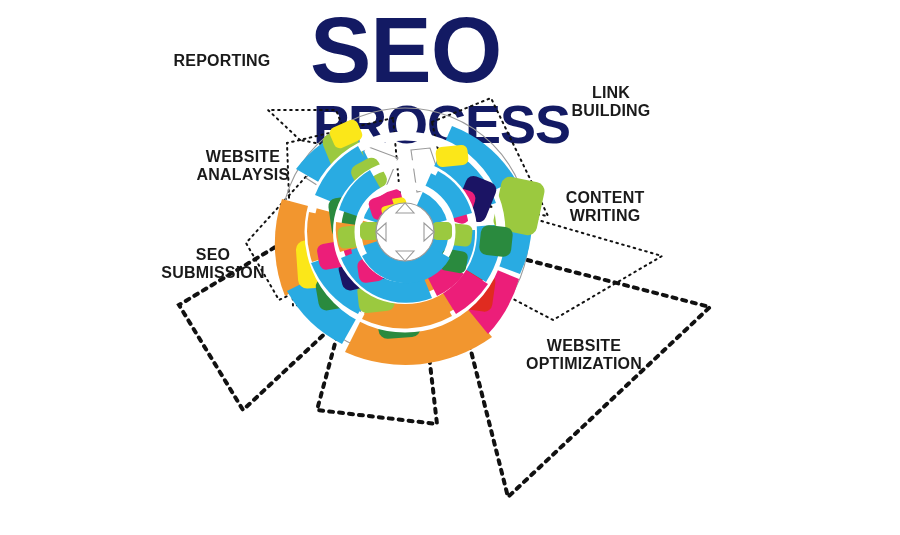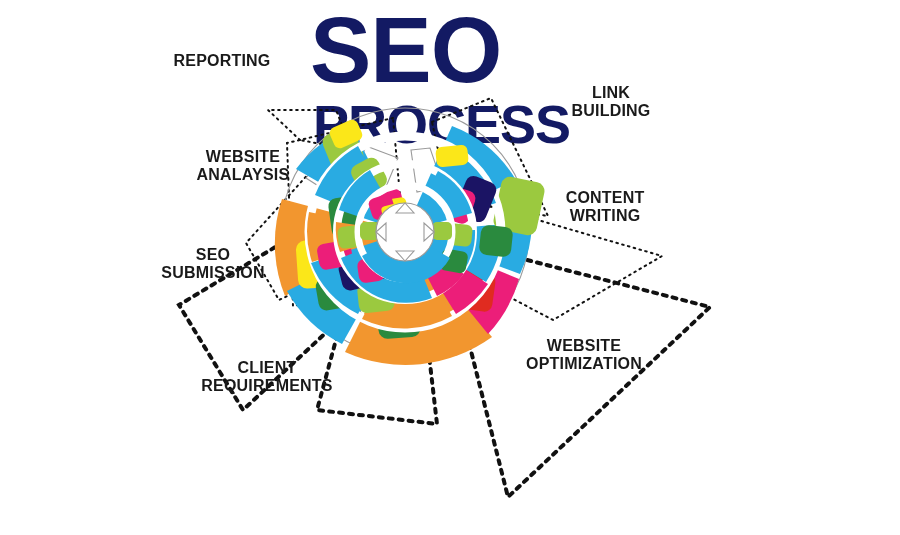--- a/index.html
+++ b/index.html
@@ -168,17 +168,15 @@
 
   <div class="label" style="left:605px;top:181px;transform:translate(-50%,0);font-size:16px;margin-top:8px;">CONTENT
 WRITING</div>
 
   <div class="label" style="left:213px;top:246px;transform:translate(-50%,0);font-size:16px;">SEO
 SUBMISSION</div>
 
   <div class="label" style="left:584px;top:337px;transform:translate(-50%,0);font-size:16px;">WEBSITE
 OPTIMIZATION</div>
 
-  <div class="label" style="left:267px;top:359px;transform:translate(-50%,0);font-size:16px;">CLIENT
-REQUIREMENTS</div>
 
 
 </div>
 
 </body></html>

